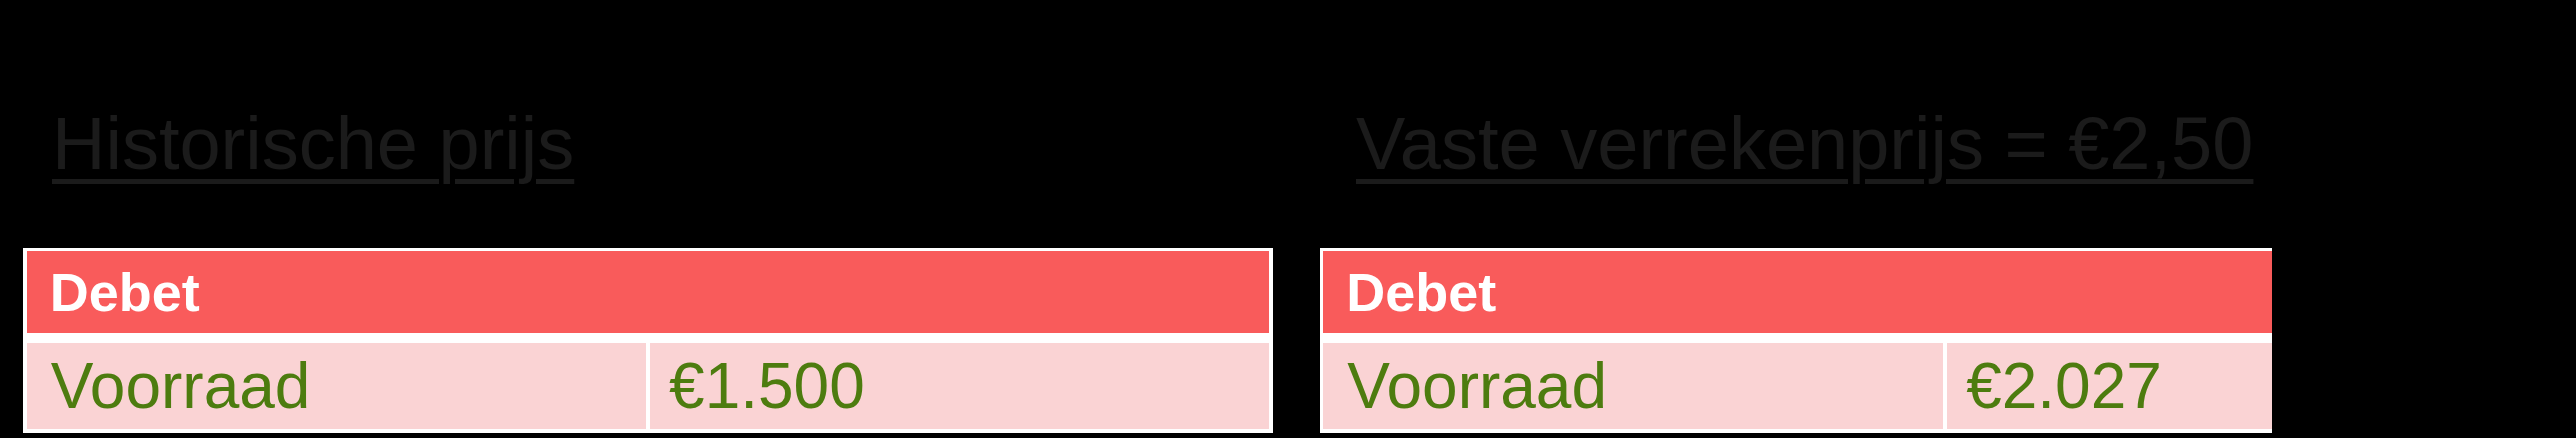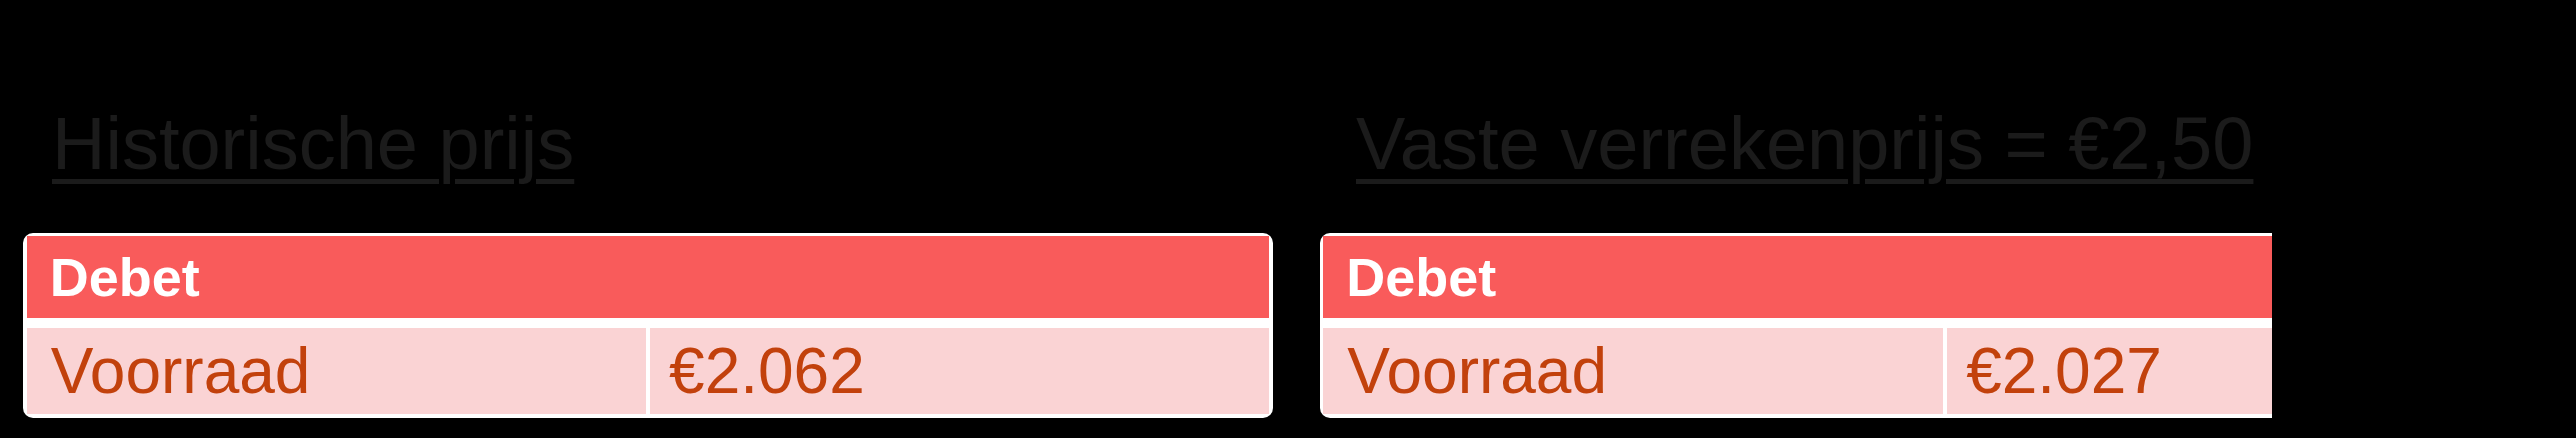--- a/index.html
+++ b/index.html
@@ -28,28 +28,27 @@
     text-decoration: underline;
     text-decoration-thickness: 5.4px;
     text-underline-offset: 10px;
     text-decoration-color: #1b1b1b;
   }
   .heading-left  { left: 52px; }
   .heading-right { left: 1356px; }
 
   .pp-table {
     position: absolute;
-    top: 233px;
+    top: 248px;
     height: 185px;
     background: #ffffff;
     box-sizing: border-box;
     padding: 3.3px 4px 4px 3.3px;
     display: flex;
     flex-direction: column;
-    border-radius: 10px;
   }
   .pp-table-left  { left: 23.4px;   width: 1250px; }
   .pp-table-right { left: 1320px; width: 1251px; }
 
   .tbl-header {
     height: 82px;
     flex: 0 0 82px;
     background: #f95b5b;
     margin-bottom: 9.4px;
     display: flex;
@@ -63,21 +62,21 @@
     flex: 1 1 auto;
     display: flex;
     gap: 4px; 
   }
   .tbl-cell {
     background: #fad3d4;
     display: flex;
     align-items: center;
     font-size: 64px;
     font-weight: 400;
-    color: #c2410c;
+    color: #4d7c0f;
     box-sizing: border-box;
   }
   .tbl-cell-account {
     flex: 0 0 calc(50% - 2px);
     padding-left: 24px;
   }
   .tbl-cell-amount {
     flex: 1 1 auto;
     padding-left: 19px;
   }
@@ -88,21 +87,21 @@
 <div id="canvas">
 
   <div class="heading heading-left">
     <span class="heading-text">Historische prijs</span>
   </div>
 
   <div class="pp-table pp-table-left">
     <div class="tbl-header">Debet</div>
     <div class="tbl-row">
       <div class="tbl-cell tbl-cell-account">Voorraad</div>
-      <div class="tbl-cell tbl-cell-amount">€2.062</div>
+      <div class="tbl-cell tbl-cell-amount">€1.500</div>
     </div>
   </div>
 
   <div class="heading heading-right">
     <span class="heading-text">Vaste verrekenprijs = €2,50</span>
   </div>
 
   <div class="pp-table pp-table-right">
     <div class="tbl-header">Debet</div>
     <div class="tbl-row">

